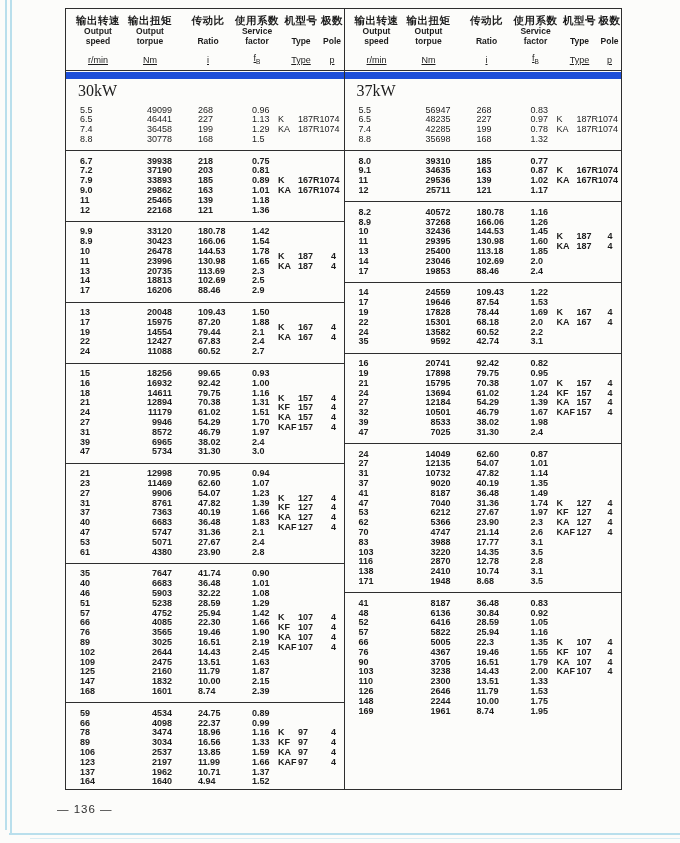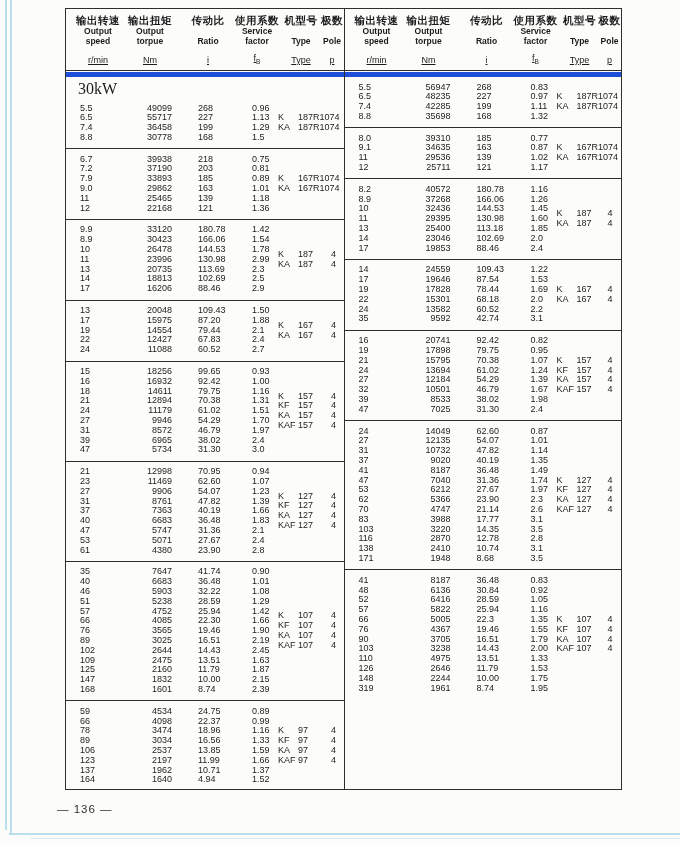--- a/index.html
+++ b/index.html
@@ -38,30 +38,30 @@
   }
   .h-col{display:flex;flex-direction:column;align-items:center;text-align:center;min-width:0;}
   .h-zh{font-size:10.5px;font-weight:bold;line-height:13px;white-space:nowrap;letter-spacing:.5px;}
   .h-en{font-size:8.5px;line-height:9.5px;min-height:9.5px;white-space:nowrap;font-weight:bold;}
   .h-unit{font-size:9px;margin-top:auto;padding-bottom:5px;white-space:nowrap;text-decoration:underline;}
   .h-unit sub{font-size:6.5px;}
 
   
   .t-body{
     flex:1;display:flex;flex-direction:column;
-    border-top:5px solid #1d4ed8;margin-top:1px;
+    border-top:7px solid #1d4ed8;margin-top:1px;
     overflow:hidden;
   }
   .power-label{
     font-family:"Liberation Serif",serif;
     font-size:16px;line-height:18px;
     padding:3px 0 0 12px;
   }
   .section{display:flex;align-items:center;padding:5.5px 0;}
-  .section + .section{border-top:1.5px solid #2e2e2e;}
+  .section + .section{border-top:1.5px solid #2e2e2e;font-weight:bold;}
 
   .rows{width:212px;box-sizing:border-box;}
   .row{
     display:grid;grid-template-columns:44px 60px 56px 42px;
     box-sizing:border-box;padding-left:10px;
     height:9.8px;line-height:9.8px;font-size:9px;white-space:nowrap;
   }
   .c-speed{text-align:left;padding-left:4px;}
   .c-torque{text-align:right;padding-right:8px;}
   .c-ratio{text-align:left;padding-left:18px;}
@@ -134,21 +134,21 @@
           <div class="section">
             <div class="rows">
               <div class="row">
                 <span class="c-speed">5.5</span>
                 <span class="c-torque">49099</span>
                 <span class="c-ratio">268</span>
                 <span class="c-fb">0.96</span>
               </div>
               <div class="row">
                 <span class="c-speed">6.5</span>
-                <span class="c-torque">55717</span>
+                <span class="c-torque">46441</span>
                 <span class="c-ratio">227</span>
                 <span class="c-fb">1.13</span>
               </div>
               <div class="row">
                 <span class="c-speed">7.4</span>
                 <span class="c-torque">36458</span>
                 <span class="c-ratio">199</span>
                 <span class="c-fb">1.29</span>
               </div>
               <div class="row">
@@ -240,21 +240,21 @@
               <div class="row">
                 <span class="c-speed">10</span>
                 <span class="c-torque">26478</span>
                 <span class="c-ratio">144.53</span>
                 <span class="c-fb">1.78</span>
               </div>
               <div class="row">
                 <span class="c-speed">11</span>
                 <span class="c-torque">23996</span>
                 <span class="c-ratio">130.98</span>
-                <span class="c-fb">2.99</span>
+                <span class="c-fb">1.65</span>
               </div>
               <div class="row">
                 <span class="c-speed">13</span>
                 <span class="c-torque">20735</span>
                 <span class="c-ratio">113.69</span>
                 <span class="c-fb">2.3</span>
               </div>
               <div class="row">
                 <span class="c-speed">14</span>
                 <span class="c-torque">18813</span>
@@ -700,39 +700,40 @@
             <div class="h-unit"><span>Type</span></div>
           </div>
           <div class="h-col">
             <div class="h-zh">极数</div>
             <div class="h-en"></div>
             <div class="h-en">Pole</div>
             <div class="h-unit"><span>p</span></div>
           </div>
         </div>
         <div class="t-body">
+          <div class="power-label">37kW</div>
           <div class="section">
             <div class="rows">
               <div class="row">
                 <span class="c-speed">5.5</span>
                 <span class="c-torque">56947</span>
                 <span class="c-ratio">268</span>
                 <span class="c-fb">0.83</span>
               </div>
               <div class="row">
                 <span class="c-speed">6.5</span>
                 <span class="c-torque">48235</span>
                 <span class="c-ratio">227</span>
                 <span class="c-fb">0.97</span>
               </div>
               <div class="row">
                 <span class="c-speed">7.4</span>
                 <span class="c-torque">42285</span>
                 <span class="c-ratio">199</span>
-                <span class="c-fb">1.11</span>
+                <span class="c-fb">0.78</span>
               </div>
               <div class="row">
                 <span class="c-speed">8.8</span>
                 <span class="c-torque">35698</span>
                 <span class="c-ratio">168</span>
                 <span class="c-fb">1.32</span>
               </div>
             </div>
             <div class="types">
               <div class="type-row">
@@ -1126,38 +1127,38 @@
                 <span class="c-fb">1.79</span>
               </div>
               <div class="row">
                 <span class="c-speed">103</span>
                 <span class="c-torque">3238</span>
                 <span class="c-ratio">14.43</span>
                 <span class="c-fb">2.00</span>
               </div>
               <div class="row">
                 <span class="c-speed">110</span>
-                <span class="c-torque">4975</span>
+                <span class="c-torque">2300</span>
                 <span class="c-ratio">13.51</span>
                 <span class="c-fb">1.33</span>
               </div>
               <div class="row">
                 <span class="c-speed">126</span>
                 <span class="c-torque">2646</span>
                 <span class="c-ratio">11.79</span>
                 <span class="c-fb">1.53</span>
               </div>
               <div class="row">
                 <span class="c-speed">148</span>
                 <span class="c-torque">2244</span>
                 <span class="c-ratio">10.00</span>
                 <span class="c-fb">1.75</span>
               </div>
               <div class="row">
-                <span class="c-speed">319</span>
+                <span class="c-speed">169</span>
                 <span class="c-torque">1961</span>
                 <span class="c-ratio">8.74</span>
                 <span class="c-fb">1.95</span>
               </div>
             </div>
             <div class="types">
               <div class="type-row">
                 <span class="type-prefix">K</span>
                 <span class="type-size">107</span>
                 <span class="type-pole">4</span>

